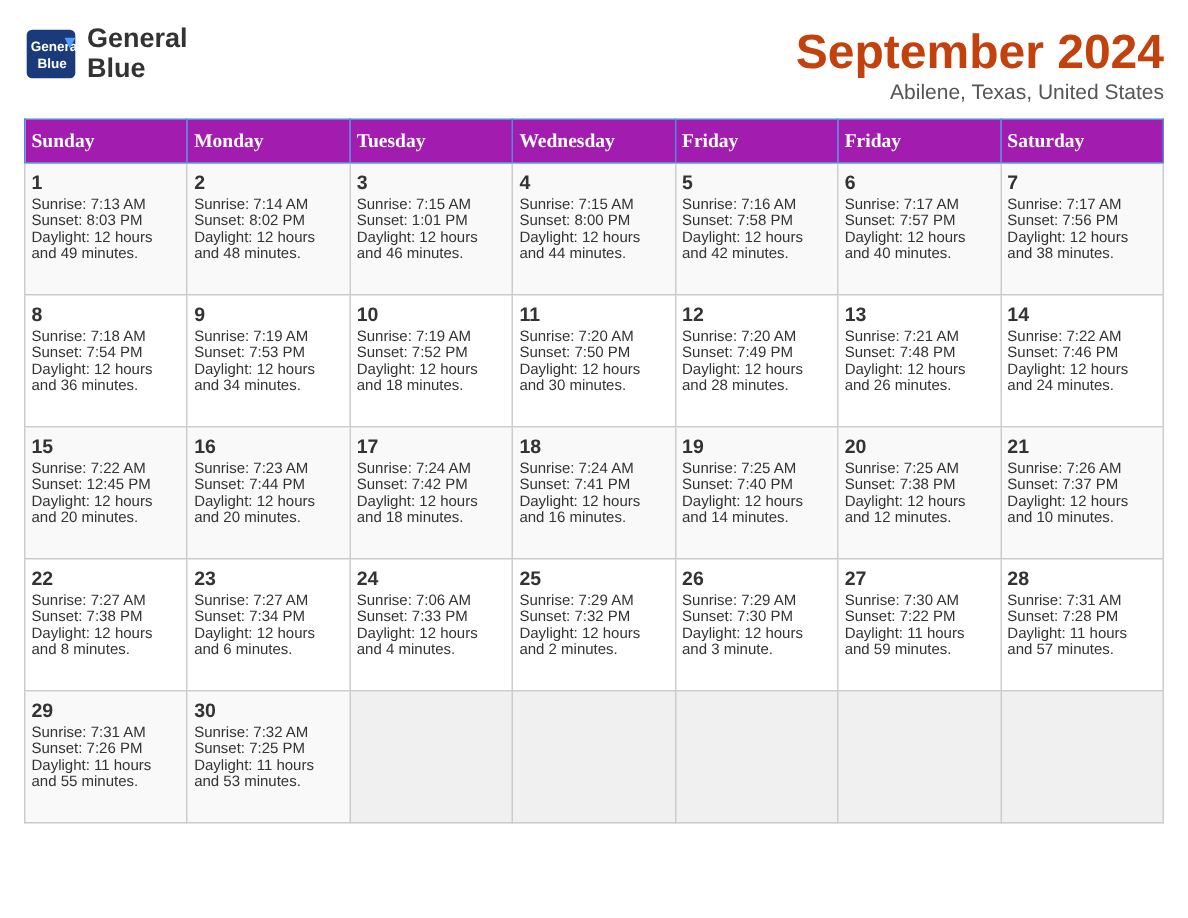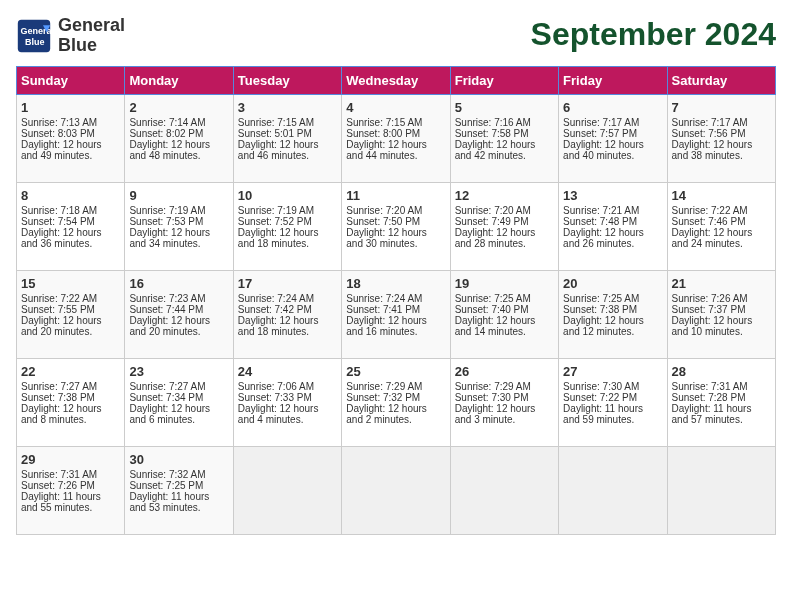--- a/index.html
+++ b/index.html
@@ -30,39 +30,40 @@
     .logo-icon {
       width: 36px;
       height: 36px;
     }
     .title-area {
       text-align: right;
     }
     .month-year {
       font-size: 32px;
       font-weight: bold;
-      color: #14532d;
+      color: #c2410c;
     }
     .location {
       font-size: 14px;
       color: #555;
     }
     table {
       width: 100%;
       border-collapse: collapse;
       table-layout: fixed;
     }
     thead tr th {
-      background: #be185d;
+      background: #a21caf;
       color: #fff;
       font-size: 13px;
       font-weight: bold;
       padding: 6px 4px;
       text-align: left;
       border: 1px solid #5588dd;
+      font-family: Liberation Serif, serif;
     }
     tbody tr td {
       vertical-align: top;
       padding: 5px 4px;
       font-size: 10px;
       color: #333;
       border: 1px solid #ccc;
       height: 88px;
       background: #fff;
     }
@@ -92,20 +93,21 @@
     </svg>
     <div>
       <div class="logo-text">
         <span>General</span><br>
         <span>Blue</span>
       </div>
     </div>
   </div>
   <div class="title-area">
     <div class="month-year">September 2024</div>
+    <div class="location">Abilene, Texas, United States</div>
   </div>
 </div>
 
 <table>
   <thead>
     <tr id="header-row">
     <th>Sunday</th>
         <th>Monday</th>
         <th>Tuesday</th>
         <th>Wednesday</th>
@@ -126,21 +128,21 @@
         <td>
           <span class="day-number">2</span>
           <div>Sunrise: 7:14 AM</div>
           <div>Sunset: 8:02 PM</div>
           <div>Daylight: 12 hours</div>
           <div>and 48 minutes.</div>
         </td>
         <td>
           <span class="day-number">3</span>
           <div>Sunrise: 7:15 AM</div>
-          <div>Sunset: 5:01 PM</div>
+          <div>Sunset: 1:01 PM</div>
           <div>Daylight: 12 hours</div>
           <div>and 46 minutes.</div>
         </td>
         <td>
           <span class="day-number">4</span>
           <div>Sunrise: 7:15 AM</div>
           <div>Sunset: 8:00 PM</div>
           <div>Daylight: 12 hours</div>
           <div>and 44 minutes.</div>
         </td>
@@ -214,21 +216,21 @@
           <div>Sunrise: 7:22 AM</div>
           <div>Sunset: 7:46 PM</div>
           <div>Daylight: 12 hours</div>
           <div>and 24 minutes.</div>
         </td>
       </tr>
       <tr>
         <td>
           <span class="day-number">15</span>
           <div>Sunrise: 7:22 AM</div>
-          <div>Sunset: 7:55 PM</div>
+          <div>Sunset: 12:45 PM</div>
           <div>Daylight: 12 hours</div>
           <div>and 20 minutes.</div>
         </td>
         <td>
           <span class="day-number">16</span>
           <div>Sunrise: 7:23 AM</div>
           <div>Sunset: 7:44 PM</div>
           <div>Daylight: 12 hours</div>
           <div>and 20 minutes.</div>
         </td>

